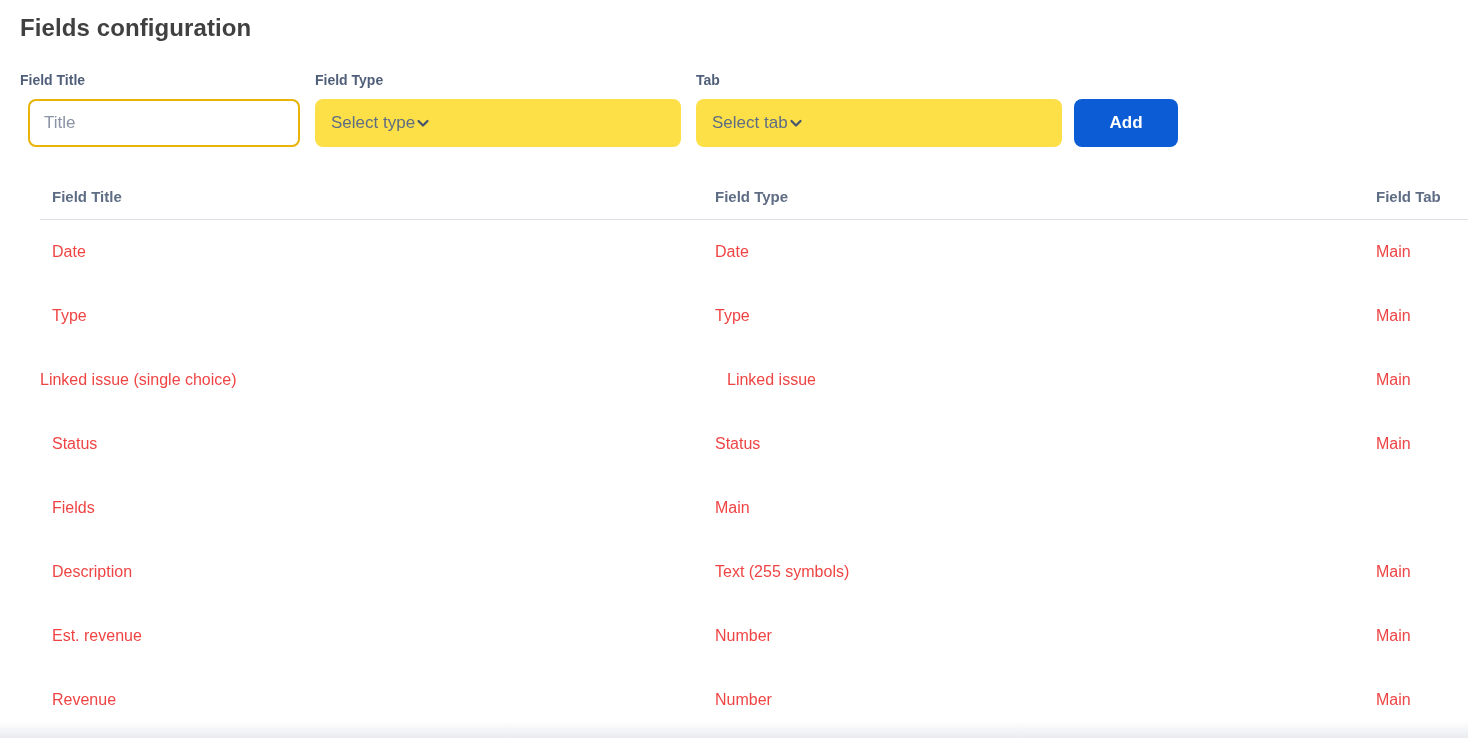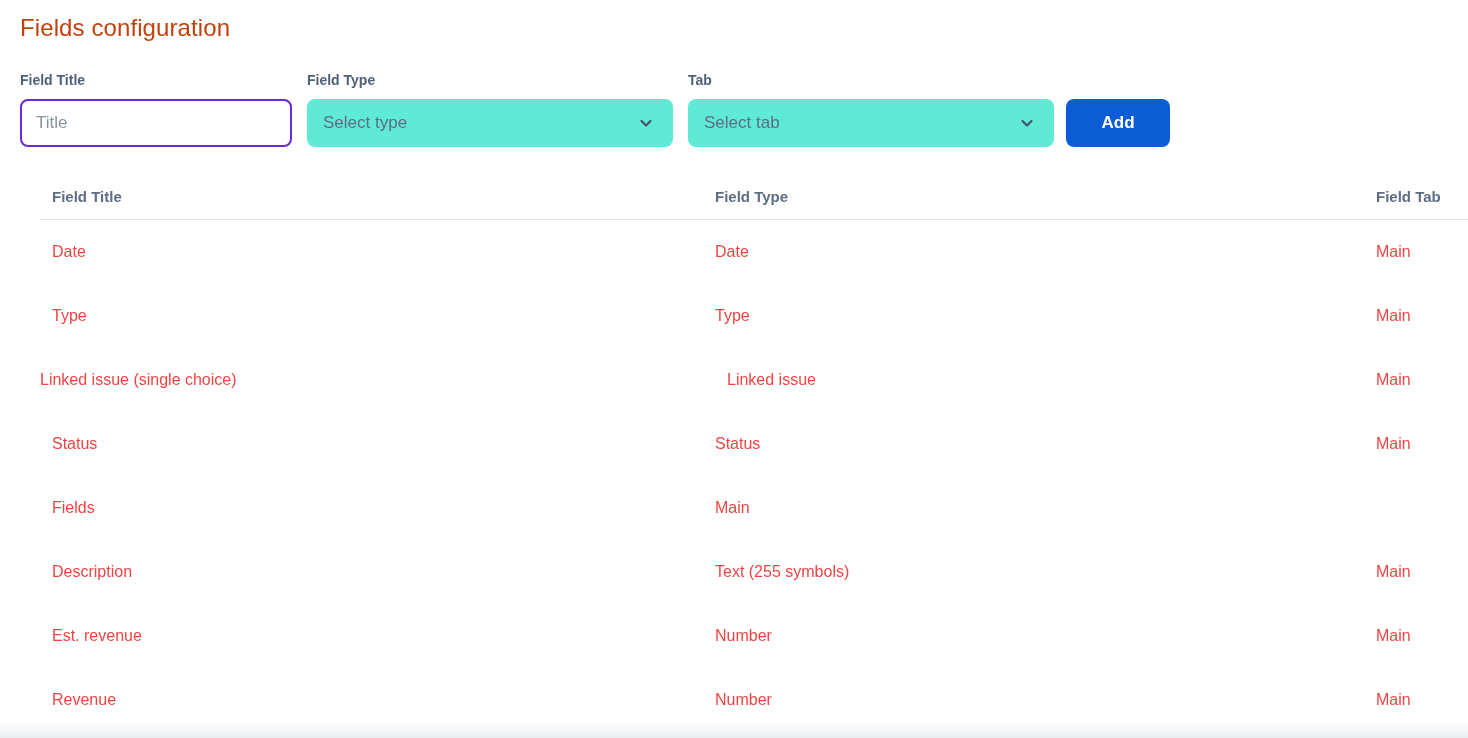--- a/index.html
+++ b/index.html
@@ -14,22 +14,22 @@
     overflow: hidden;
     position: relative;
     color: #172B4D;
   }
   .page {
     padding: 14px 0 0 20px;
   }
   .page-title {
     margin: 0;
     font-size: 24px;
-    font-weight: 400;
-    color: #c2410c;
+    font-weight: 700;
+    color: #404040;
     letter-spacing: 0.1px;
   }
   
   .form-row {
     display: flex;
     align-items: flex-end;
     margin-top: 30px;
   }
   .field-group {
     display: flex;
@@ -39,39 +39,39 @@
   .field-label {
     font-size: 14px;
     font-weight: 700;
     color: #505F79;
     margin-bottom: 11px;
   }
   .text-input {
     box-sizing: border-box;
     width: 272px;
     height: 48px;
-    border: 2px solid #6d28d9;
+    border: 2px solid #eab308;
     border-radius: 8px;
     padding: 4px 14px;
     font-family: "Liberation Sans", sans-serif;
     font-size: 17px;
     color: #172B4D;
     background: #ffffff;
     outline: none;
+    margin-left: 8px;
   }
   .text-input::placeholder { color: #8993A4; }
   .select-box {
     box-sizing: border-box;
     width: 366px;
     height: 48px;
-    background: #5eead4;
+    background: #fde047;
     border-radius: 8px;
     display: flex;
     align-items: center;
-    justify-content: space-between;
     padding: 0 19px 0 16px;
     font-size: 17px;
     color: #5E6C84;
     cursor: pointer;
     user-select: none;
   }
   .chevron { flex: 0 0 auto; display: block; }
   .add-button {
     margin-left: 12px;
     width: 104px;

